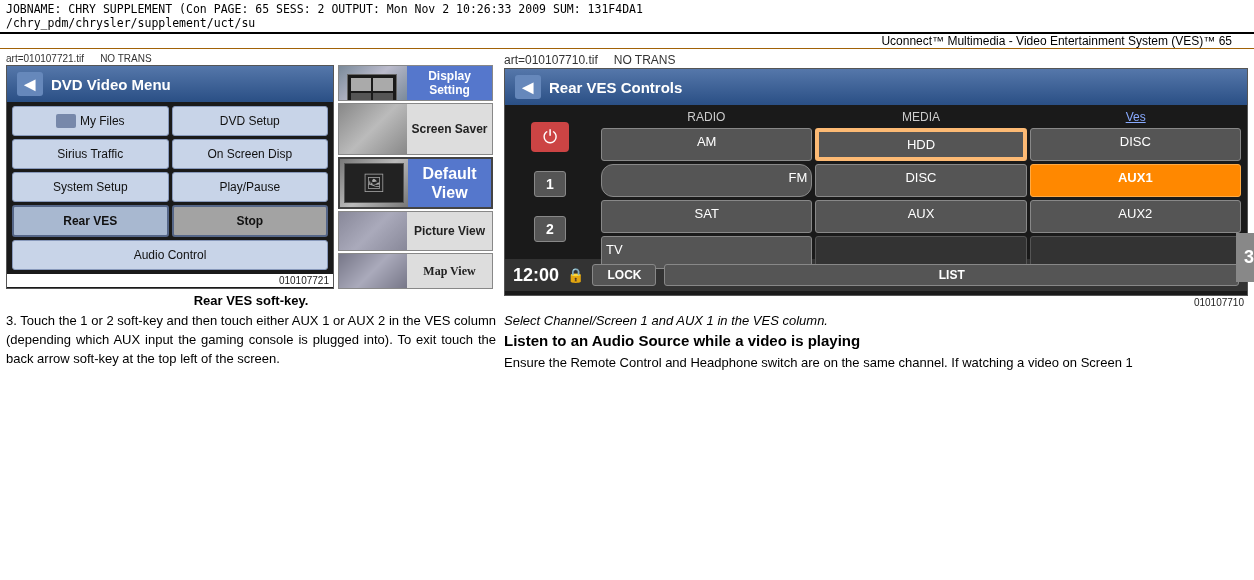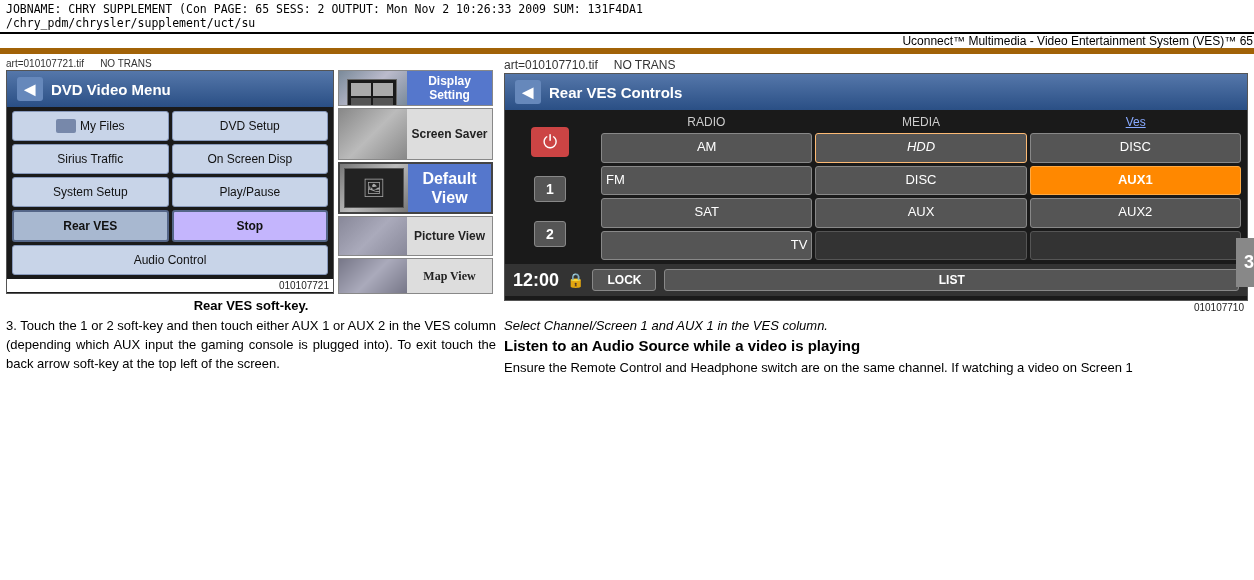--- a/index.html
+++ b/index.html
@@ -13,21 +13,21 @@
     }
   </style>
 </head>
 <body>
 
 <div style="border-bottom: 2px solid #000; padding: 2px 6px; background: #fff;">
   <div style="font-size: 11.5px; font-family: monospace; color: #000;">JOBNAME: CHRY SUPPLEMENT (Con  PAGE: 65  SESS: 2  OUTPUT: Mon Nov  2 10:26:33 2009  SUM: 131F4DA1</div>
   <div style="font-size: 11.5px; font-family: monospace; color: #000;">/chry_pdm/chrysler/supplement/uct/su</div>
 </div>
 
-<div style="display: flex; justify-content: flex-end; border-bottom: 6px solid #a16207; padding: 0 1px;">
+<div style="display: flex; justify-content: flex-end; border-bottom: 1px solid #a16207; padding: 0 22px;">
   <div style="font-size: 12px; color: #000;">Uconnect™ Multimedia - Video Entertainment System (VES)™    65</div>
 </div>
 
 <div style="display: flex; padding: 4px 6px; gap: 8px; position: relative;">
 
   <div style="display: flex; flex-direction: column; width: 490px;">
 
     <div style="display: flex; gap: 4px; margin-bottom: 1px;">
       <div style="display: flex; gap: 16px; font-size: 10px; color: #333; width: 325px;">
         <span>art=010107721.tif</span>
@@ -66,21 +66,21 @@
           <div style="background: #c8d4e8; border: 1px solid #8899bb; border-radius: 3px; padding: 7px 6px; text-align: center; font-size: 12px; color: #111;">
             <span>System Setup</span>
           </div>
           <div style="background: #c8d4e8; border: 1px solid #8899bb; border-radius: 3px; padding: 7px 6px; text-align: center; font-size: 12px; color: #111;">
             <span>Play/Pause</span>
           </div>
 
           <div style="background: #a8b8d0; border: 2px solid #556688; border-radius: 3px; padding: 7px 6px; text-align: center; font-size: 12px; color: #111; font-weight: bold;">
             <span>Rear  VES</span>
           </div>
-          <div style="background: #c4b5fd; border: 2px solid #556688; border-radius: 3px; padding: 7px 6px; text-align: center; font-size: 12px; color: #111; font-weight: bold;">
+          <div style="background: #a3a3a3; border: 2px solid #556688; border-radius: 3px; padding: 7px 6px; text-align: center; font-size: 12px; color: #111; font-weight: bold;">
             <span>Stop</span>
           </div>
 
           <div style="grid-column: span 2; background: #c8d4e8; border: 1px solid #8899bb; border-radius: 3px; padding: 7px 6px; text-align: center; font-size: 12px; color: #111;">
             <span>Audio Control</span>
           </div>
         </div>
 
         <div style="background: #fff; text-align: right; font-size: 10px; padding: 1px 4px; color: #222;">
           <span>010107721</span>
@@ -162,32 +162,32 @@
         <div style="flex: 1; display: flex; flex-direction: column; padding: 4px 6px;">
 
           <div style="display: grid; grid-template-columns: repeat(3, 1fr); gap: 4px; margin-bottom: 3px;">
             <div style="font-size: 12px; color: #ccc; text-align: center; padding: 1px;">RADIO</div>
             <div style="font-size: 12px; color: #ccc; text-align: center; padding: 1px;">MEDIA</div>
             <div style="font-size: 12px; color: #88aaff; text-align: center; padding: 1px; text-decoration: underline;">Ves</div>
           </div>
 
           <div style="display: grid; grid-template-columns: repeat(3, 1fr); grid-template-rows: repeat(4, 1fr); gap: 3px; flex: 1;">
             <div style="background:#555; border:1px solid #888; border-radius:3px; padding:5px 4px; text-align:center; font-size:13px; color:#fff;">AM</div>
-            <div style="background:#555; border:1px solid #fdba74; border-radius:3px; padding:5px 4px; text-align:center; font-size:13px; color:#fff;font-style:italic;">HDD</div>
+            <div style="background:#555; border:4px solid #fdba74; border-radius:3px; padding:5px 4px; text-align:center; font-size:13px; color:#fff;">HDD</div>
             <div style="background:#555; border:1px solid #888; border-radius:3px; padding:5px 4px; text-align:center; font-size:13px; color:#fff;">DISC</div>
 
-            <div style="background:#555; border:1px solid #888; border-radius:3px; padding:5px 4px; text-align:left; font-size:13px; color:#fff;">FM</div>
+            <div style="background:#555; border:1px solid #888; border-radius:12px; padding:5px 4px; text-align:right; font-size:13px; color:#fff;">FM</div>
             <div style="background:#555; border:1px solid #888; border-radius:3px; padding:5px 4px; text-align:center; font-size:13px; color:#fff;">DISC</div>
             <div style="background:#ff8800; border:1px solid #ffaa44; border-radius:3px; padding:5px 4px; text-align:center; font-size:13px; color:#fff; font-weight:bold;">AUX1</div>
 
             <div style="background:#555; border:1px solid #888; border-radius:3px; padding:5px 4px; text-align:center; font-size:13px; color:#fff;">SAT</div>
             <div style="background:#555; border:1px solid #888; border-radius:3px; padding:5px 4px; text-align:center; font-size:13px; color:#fff;">AUX</div>
             <div style="background:#555; border:1px solid #888; border-radius:3px; padding:5px 4px; text-align:center; font-size:13px; color:#fff;">AUX2</div>
 
-            <div style="background:#555; border:1px solid #888; border-radius:3px; padding:5px 4px; text-align:right; font-size:13px; color:#fff;">TV</div>
+            <div style="background:#555; border:1px solid #888; border-radius:3px; padding:5px 4px; text-align:left; font-size:13px; color:#fff;">TV</div>
             <div style="background:#333; border:1px solid #555; border-radius:3px;"></div>
             <div style="background:#333; border:1px solid #555; border-radius:3px;"></div>
           </div>
         </div>
       </div>
 
       <div style="background:#333; height:32px; display:flex; align-items:center; padding:0 8px; gap:8px;">
         <div style="color:#fff; font-size:18px; font-weight:bold;">12:00</div>
         <div style="color:#ccc; font-size:14px;">🔒</div>
         <div style="background:#555; border:1px solid #888; border-radius:3px; padding:3px 14px; color:#fff; font-size:12px; font-weight:bold;">LOCK</div>

